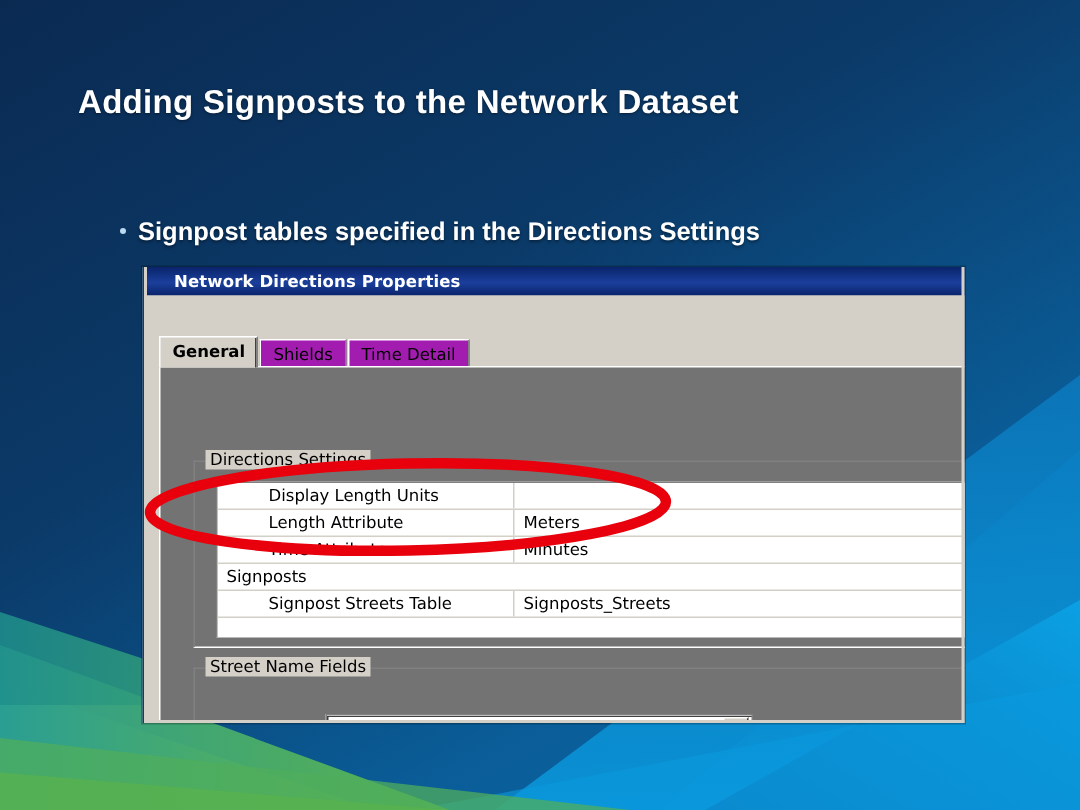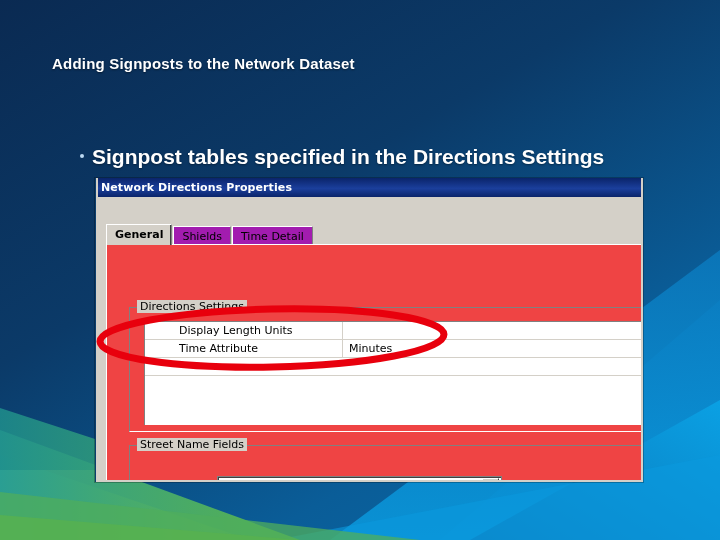--- a/index.html
+++ b/index.html
@@ -15,71 +15,71 @@
   #slide-bg{position:absolute;inset:0;overflow:hidden;z-index:0;}
   #slide-bg .grad{
     position:absolute;inset:0;
     background:linear-gradient(150deg,#0a2a52 0%,#0b3a68 38%,#0a5d98 72%,#0a6aa8 100%);
   }
   #slide-bg svg{position:absolute;inset:0;width:720px;height:540px;display:block;}
 
   
   #title{
     position:absolute;left:52px;top:55px;z-index:5;
-    color:#ffffff;font-size:15px;font-weight:bold;letter-spacing:.2px;
+    color:#ffffff;font-size:22px;font-weight:bold;letter-spacing:.2px;
     text-shadow:0 1px 2px rgba(0,0,0,.45);
     white-space:nowrap;
   }
   #bullet-row{
     position:absolute;left:80px;top:145px;z-index:5;
     display:flex;align-items:center;gap:8px;white-space:nowrap;
   }
   #bullet-row .dot{
     width:4px;height:4px;background:#bcd9f2;border-radius:50%;
     display:inline-block;margin-bottom:2px;flex:0 0 auto;
   }
   #bullet-row .txt{
-    color:#ffffff;font-size:21px;font-weight:bold;
+    color:#ffffff;font-size:17px;font-weight:bold;
     text-shadow:0 1px 2px rgba(0,0,0,.4);
   }
 
   
   #dialog-shot{
     position:absolute;left:95px;top:178px;width:547px;height:304px;
     z-index:6;overflow:hidden;
     background:#d4d0c8;
     border-left:1px solid #0c3f6e;
     box-shadow:0 0 0 1px rgba(0,0,0,.25);
     font-family:"DejaVu Sans", sans-serif;
   }
   .winframe{position:absolute;inset:0;border:2px solid #d4d0c8;border-top:0;box-sizing:border-box;}
 
   #titlebar{
     position:absolute;left:0;top:0;width:547px;height:19px;
     background:linear-gradient(to bottom,#0a246a 0%,#1b3f9c 55%,#0a246a 100%);
     color:#fff;font-size:11px;font-weight:bold;
-    display:flex;align-items:center;padding-left:5px;box-sizing:border-box;
+    display:flex;align-items:center;padding-left:20px;box-sizing:border-box;
     letter-spacing:.1px;
   }
 
   #dlgbody{position:absolute;left:0;top:19px;width:547px;height:285px;background:#d4d0c8;}
 
   
   #tabstrip{position:absolute;left:10px;top:27px;height:21px;display:flex;align-items:flex-end;}
   .tab{
     height:19px;line-height:19px;padding:0 8px;font-size:11px;color:#000;
     background:#a21caf;border:1px solid #fff;border-right-color:#808080;
     border-bottom:0;margin-right:1px;box-sizing:border-box;position:relative;
   }
   .tab.active{height:21px;line-height:20px;background:#d4d0c8;
     border:1px solid #fff;border-right-color:#808080;border-bottom:0;z-index:3;
     box-shadow:inset -1px 0 0 #404040;font-weight:bold;}
   #tabpage{
     position:absolute;left:10px;top:47px;width:537px;height:240px;
-    background:#ef4444;border:1px solid #fff;border-right:0;border-bottom:0;
+    background:#737373;border:1px solid #fff;border-right:0;border-bottom:0;
     box-sizing:border-box;
   }
 
   
   .group{position:absolute;}
   .group .gbline{
     position:absolute;inset:0;border:1px solid #808080;
     border-right-color:#fff;border-bottom-color:#fff;box-sizing:border-box;
   }
   .group .gblabel{
@@ -197,24 +197,33 @@
 
       <div class="group" id="group-directions">
         <div class="gbline"></div>
         <div class="gblabel">Directions Settings</div>
 
         <div id="propgrid">
           <div class="prow">
             <div class="pname">Display Length Units</div>
           </div>
           <div class="prow">
+            <div class="pname">Length Attribute</div>
+            <div class="pval">Meters</div>
+          </div>
+          <div class="prow">
             <div class="pname">Time Attribute</div>
             <div class="pval">Minutes</div>
           </div>
           <div class="prow">
+            <div class="pval">Signposts</div>
+          </div>
+          <div class="prow">
+            <div class="pname">Signpost Streets Table</div>
+            <div class="pval">Signposts_Streets</div>
           </div>
         </div>
       </div>
 
       <div class="group" id="group-streetnames">
         <div class="gbline"></div>
         <div class="gblabel">Street Name Fields</div>
 
         <div id="source-label">
           <u>Source:</u>

